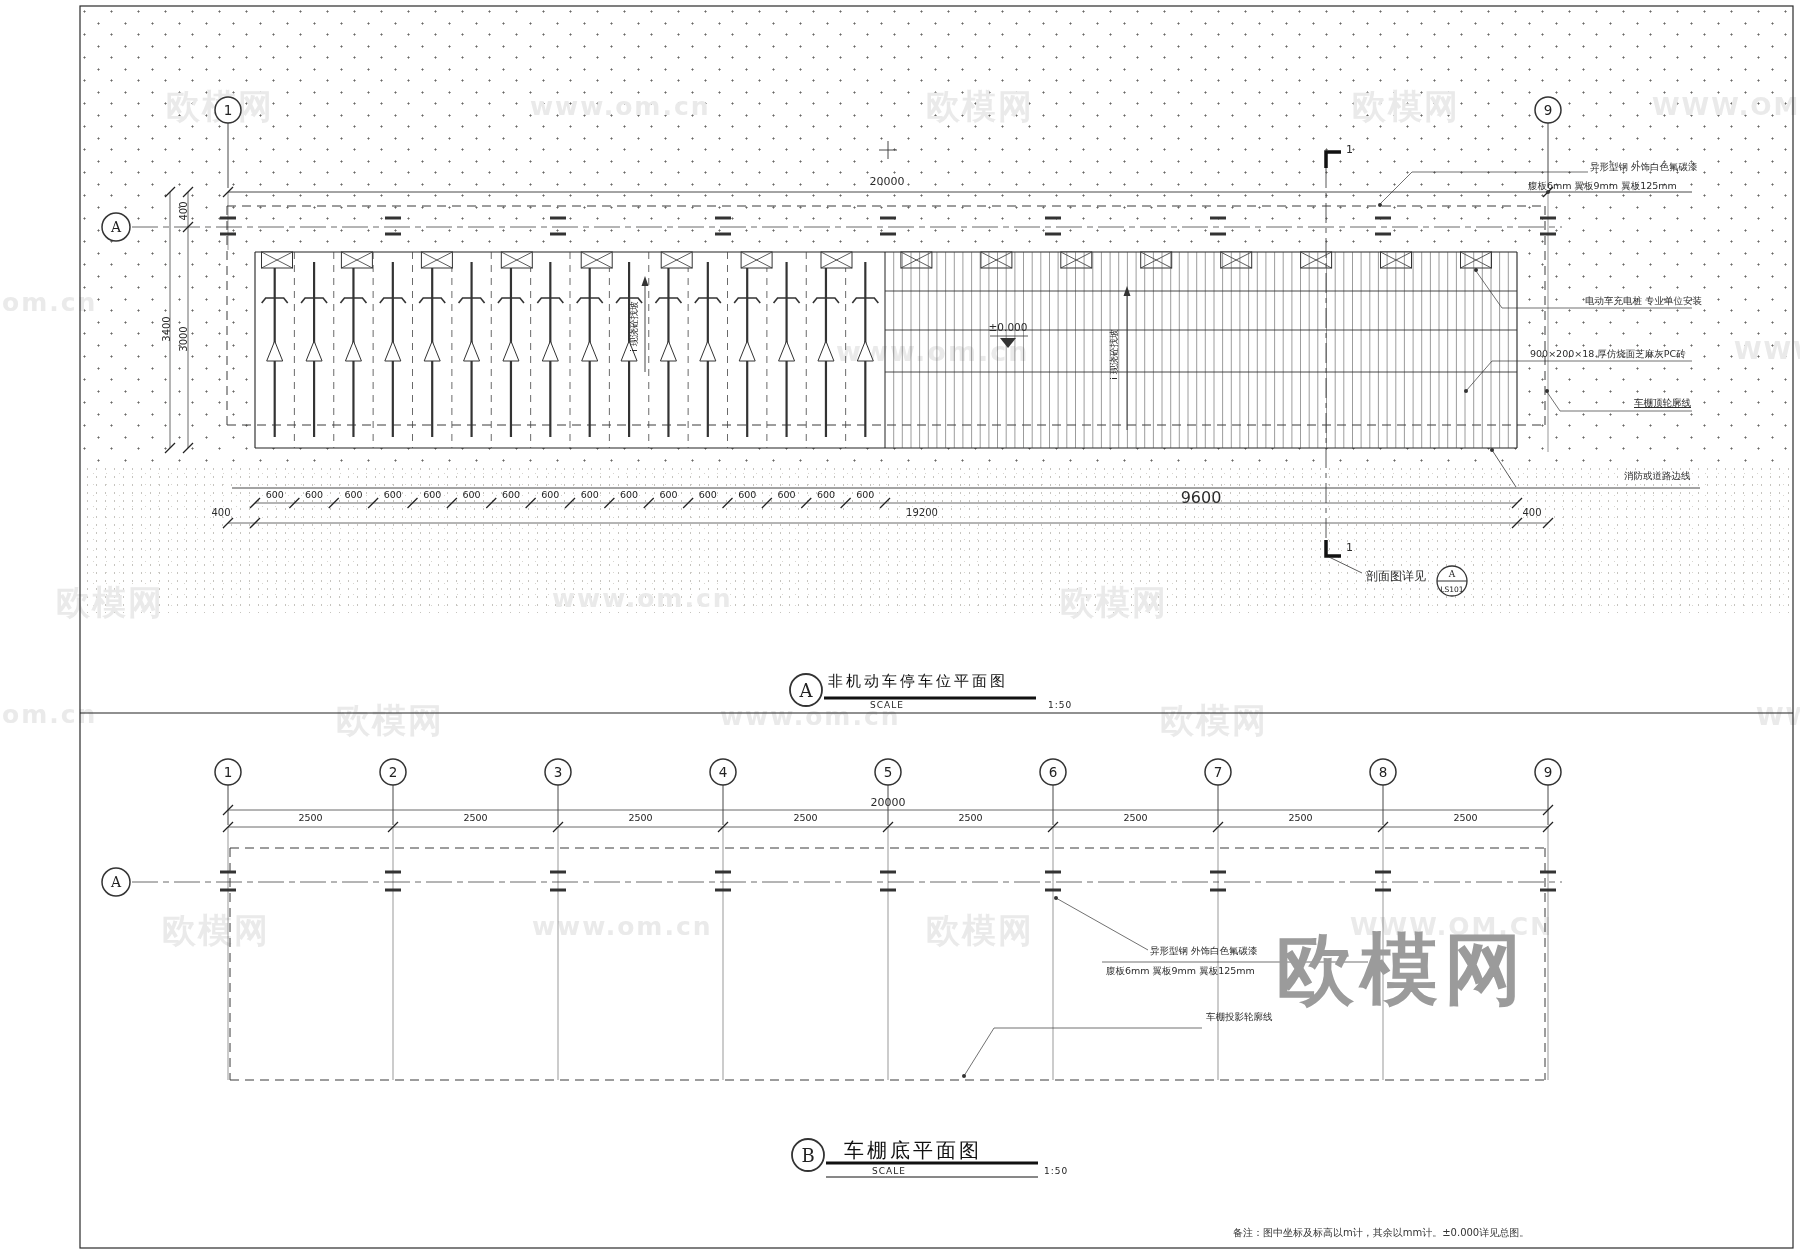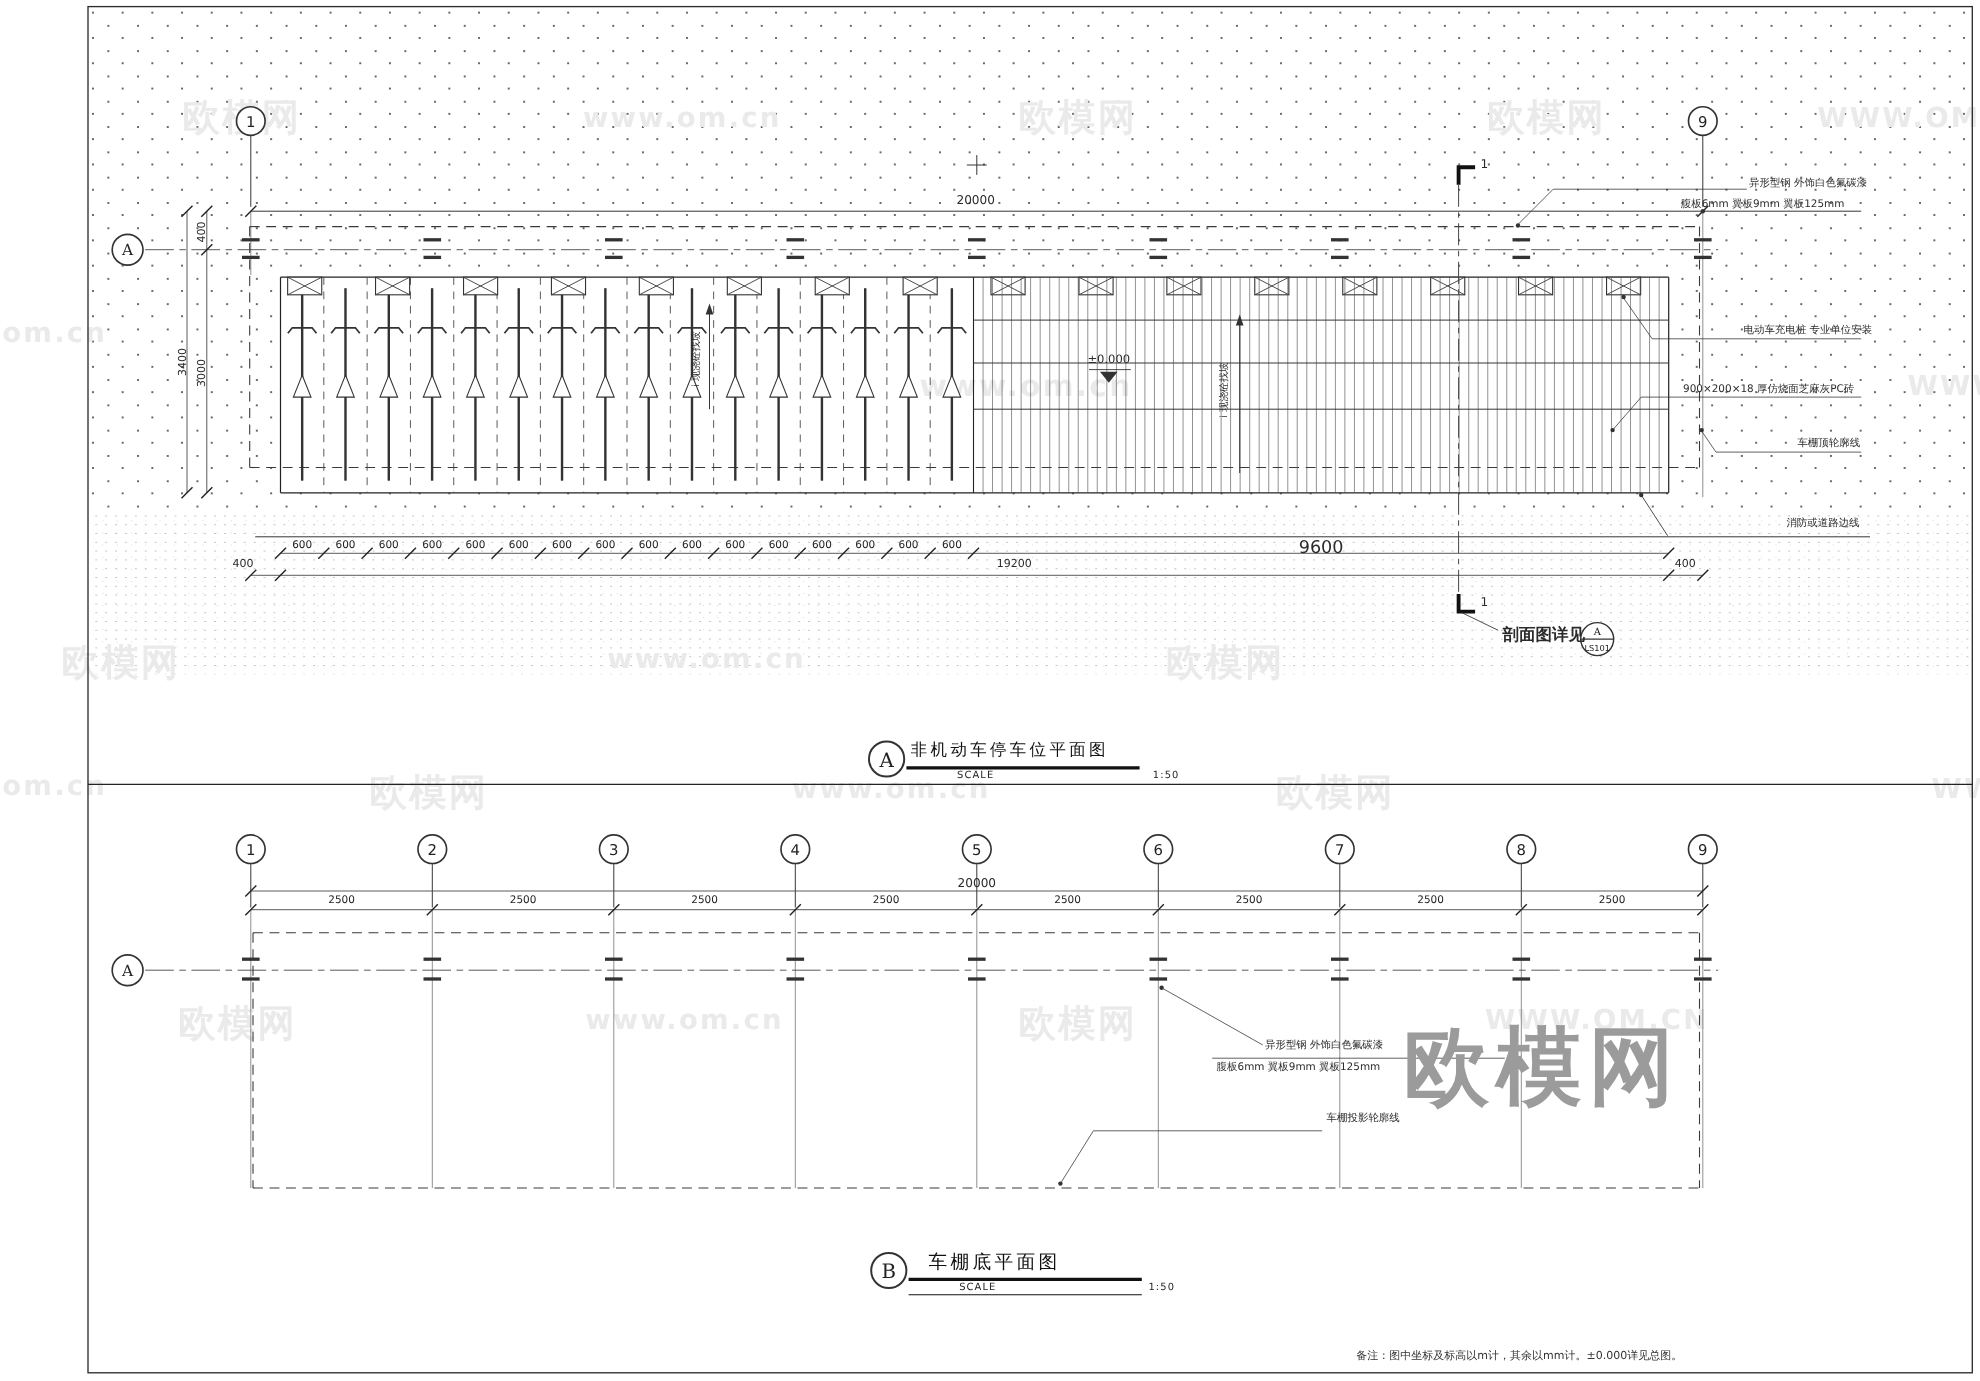--- a/index.html
+++ b/index.html
@@ -593,34 +593,34 @@
   <div class="lbl c" style="left:892px;top:508px;width:60px;font-size:10px;">19200</div>
   <div class="lbl c" style="left:1512px;top:508px;width:40px;font-size:10px;">400</div>
   <div class="lbl c" style="left:969px;top:322px;width:78px;font-size:10.5px;">±0.000</div>
   <div class="lbl c v" style="left:594px;top:322px;width:80px;font-size:9px;">i 现浇砼找坡</div>
   <div class="lbl c v" style="left:1074px;top:350px;width:80px;font-size:9px;">i 现浇砼找坡</div>
 
   <div class="lbl" style="left:1590px;top:162px;font-size:9.5px;">异形型钢 外饰白色氟碳漆</div>
   <div class="lbl" style="left:1528px;top:181px;font-size:9.5px;">腹板6mm 翼板9mm 翼板125mm</div>
   <div class="lbl" style="left:1585px;top:296px;font-size:9.5px;">电动车充电桩 专业单位安装</div>
   <div class="lbl" style="left:1530px;top:349px;font-size:9.5px;">900×200×18 厚仿烧面芝麻灰PC砖</div>
-  <div class="lbl" style="left:1634px;top:398px;font-size:9.5px;">车棚顶轮廓线</div>
+  <div class="lbl" style="left:1634px;top:398px;font-size:9.5px;text-decoration:underline;">车棚顶轮廓线</div>
   <div class="lbl" style="left:1624px;top:471px;font-size:9.5px;">消防或道路边线</div>
 
   <div class="lbl" style="left:1346px;top:144px;font-size:11px;">1</div>
   <div class="lbl" style="left:1346px;top:542px;font-size:11px;">1</div>
-  <div class="lbl" style="left:1366px;top:570px;font-size:15px;font-weight:bold;">剖面图详见</div>
+  <div class="lbl" style="left:1366px;top:570px;font-size:12px;">剖面图详见</div>
 
   <div class="lbl ttl" style="left:828px;top:674px;font-size:15px;">非机动车停车位平面图</div>
   <div class="lbl sc" style="left:828px;top:701px;font-size:9px;">SCALE</div>
   <div class="lbl sc" style="left:1006px;top:701px;font-size:9px;">1:50</div>
 
   <div class="lbl c" style="left:858px;top:797px;width:60px;font-size:11px;">20000</div>
   <div class="lbl" style="left:1150px;top:946px;font-size:9.5px;">异形型钢 外饰白色氟碳漆</div>
   <div class="lbl" style="left:1106px;top:966px;font-size:9.5px;">腹板6mm 翼板9mm 翼板125mm</div>
   <div class="lbl" style="left:1206px;top:1012px;font-size:9.5px;">车棚投影轮廓线</div>
 
-  <div class="lbl ttl" style="left:844px;top:1140px;font-size:17px;text-align:center;">车棚底平面图</div>
+  <div class="lbl ttl" style="left:844px;top:1140px;font-size:20px;text-align:center;">车棚底平面图</div>
   <div class="lbl sc" style="left:830px;top:1167px;font-size:9px;">SCALE</div>
   <div class="lbl sc" style="left:1002px;top:1167px;font-size:9px;">1:50</div>
 
   <div class="lbl" style="left:1233px;top:1228px;font-size:10px;color:#333;">备注：图中坐标及标高以m计，其余以mm计。±0.000详见总图。</div>
 </div>
 
 </body></html>

